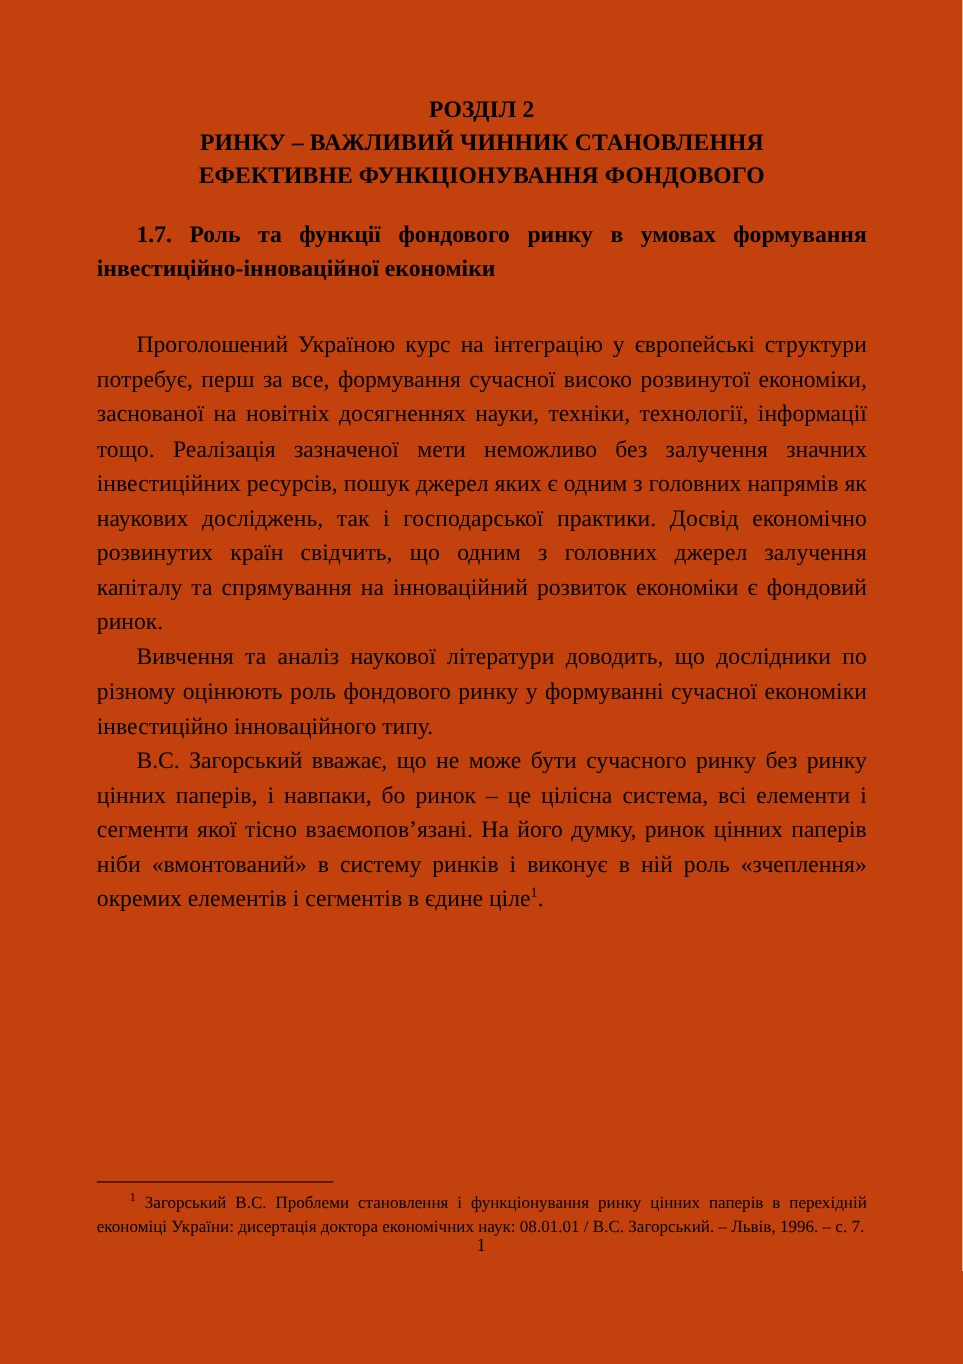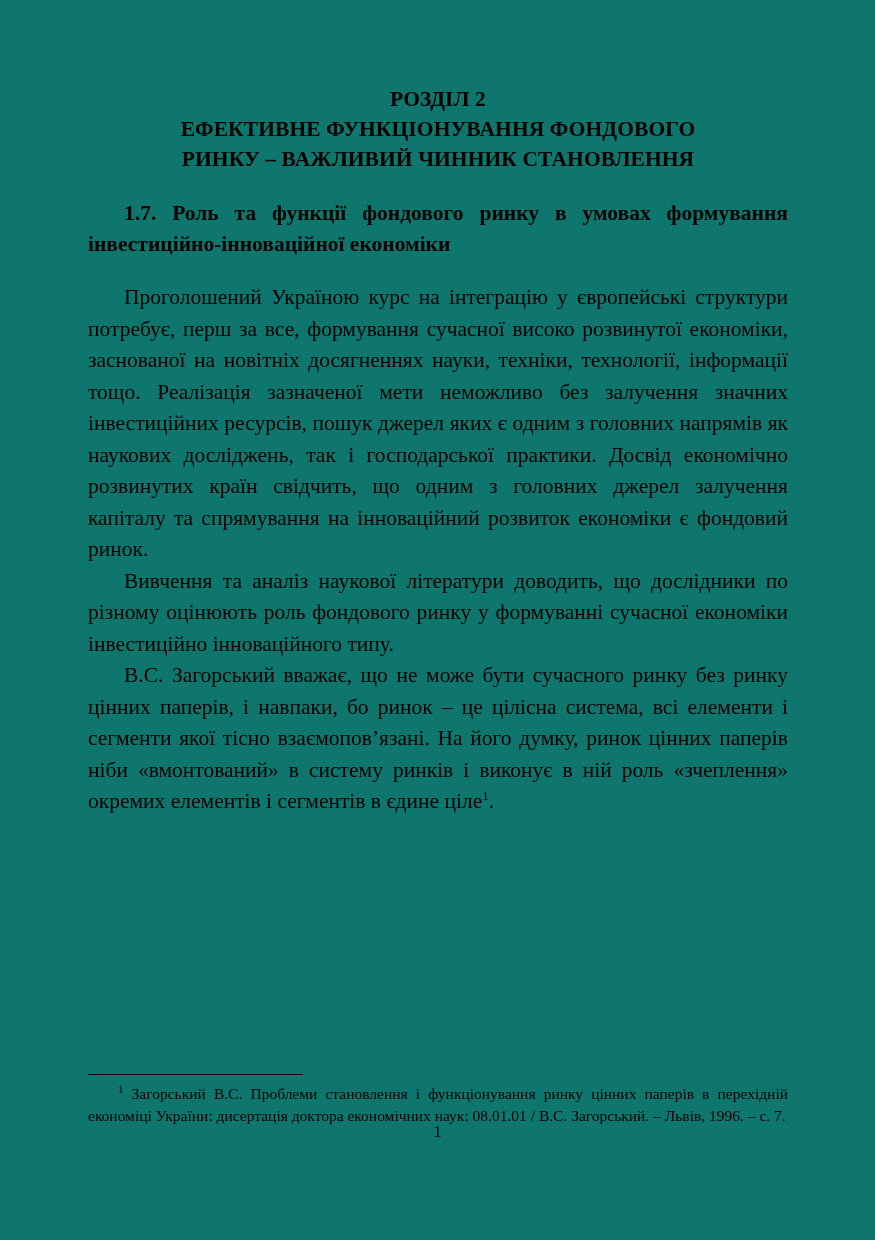--- a/index.html
+++ b/index.html
@@ -5,21 +5,21 @@
   html, body {
     margin: 0;
     padding: 0;
     background: #ffffff;
   }
   .page {
     position: relative;
     width: 875px;
     height: 1240px;
     margin: 0 auto;
-    background: #0f766e;
+    background: #c2410c;
     font-family: "Liberation Serif", "DejaVu Serif", serif;
     color: #000000;
     box-sizing: border-box;
     padding: 12px;
     overflow: hidden;
   }
   .content {
     position: absolute;
     left: 88px;
     top: 84px;
@@ -38,21 +38,21 @@
   .section-title {
     margin-top: 24px;
     font-weight: bold;
     font-size: 21.5px;
     line-height: 31px;
     text-align: justify;
     text-align-last: left;
     text-indent: 36px;
   }
   .body-text {
-    margin-top: 22px;
+    margin-top: 38px;
     font-size: 21.5px;
     line-height: 31.5px;
     text-align: justify;
   }
   .body-text p {
     margin: 0;
     text-indent: 36px;
   }
   sup {
     font-size: 13px;
@@ -91,22 +91,22 @@
 </style>
 </head>
 <body>
 
 <div class="page">
 
   <div class="content">
 
     <div class="chapter-head">
       <div>РОЗДІЛ 2</div>
+      <div>РИНКУ – ВАЖЛИВИЙ ЧИННИК СТАНОВЛЕННЯ</div>
       <div>ЕФЕКТИВНЕ ФУНКЦІОНУВАННЯ ФОНДОВОГО</div>
-      <div>РИНКУ – ВАЖЛИВИЙ ЧИННИК СТАНОВЛЕННЯ</div>
     </div>
 
     <div class="section-title">1.7. Роль та функції фондового ринку в умовах формування інвестиційно-інноваційної економіки</div>
 
     <div class="body-text">
       <p>Проголошений Україною курс на інтеграцію у європейські структури потребує, перш за все, формування сучасної високо розвинутої економіки, заснованої на новітніх досягненнях науки, техніки, технології, інформації тощо. Реалізація зазначеної мети неможливо без залучення значних інвестиційних ресурсів, пошук джерел яких є одним з головних напрямів як наукових  досліджень, так і господарської практики. Досвід економічно розвинутих країн свідчить, що одним з головних джерел залучення капіталу та спрямування на інноваційний розвиток економіки  є фондовий ринок.</p>
       <p>Вивчення та аналіз наукової літератури доводить, що дослідники по різному оцінюють роль фондового ринку у формуванні сучасної економіки інвестиційно інноваційного типу.</p>
       <p><span>В.С. Загорський вважає, що не може бути сучасного ринку без ринку цінних паперів, і навпаки,  бо ринок – це цілісна система, всі елементи і сегменти якої тісно взаємопов’язані. На його думку, ринок цінних паперів ніби «вмонтований» в систему ринків і виконує в ній роль «зчеплення» окремих елементів і сегментів в єдине ціле</span><sup>1</sup>.</p>
     </div>
 

